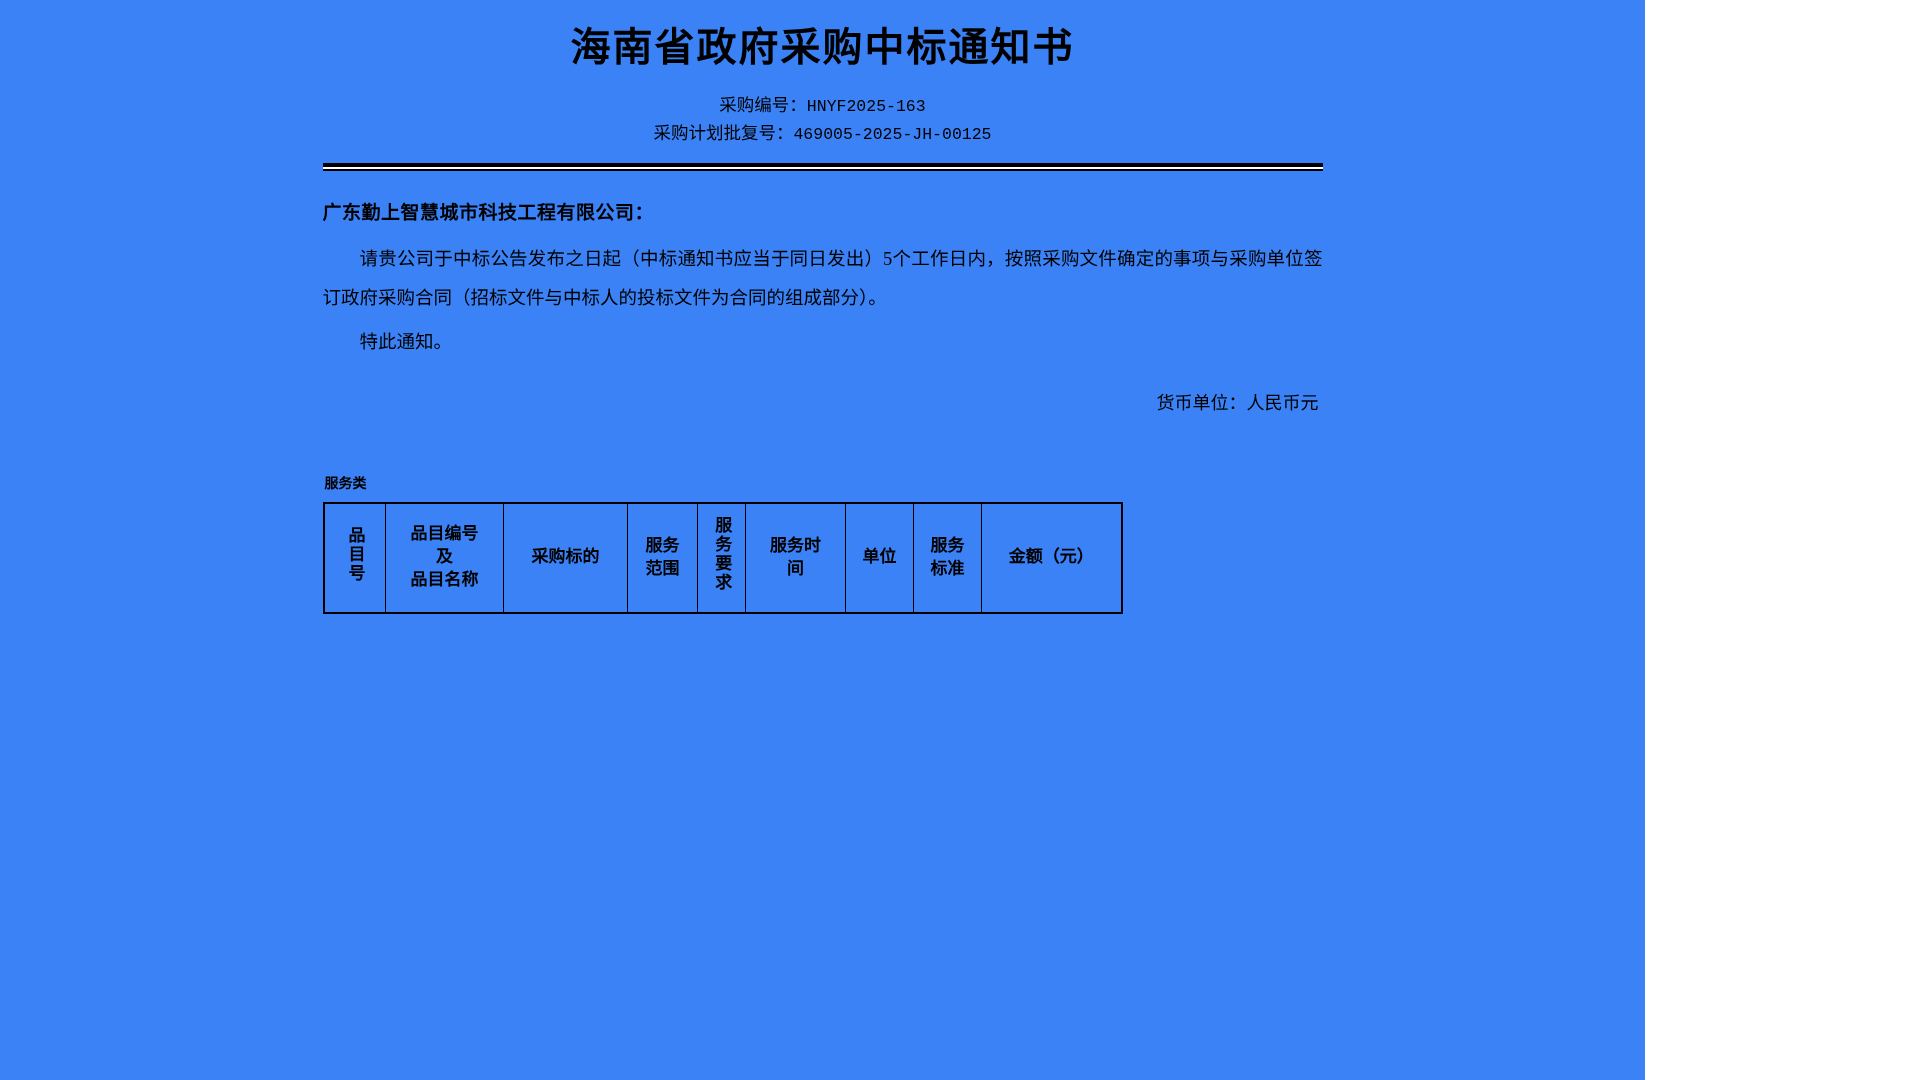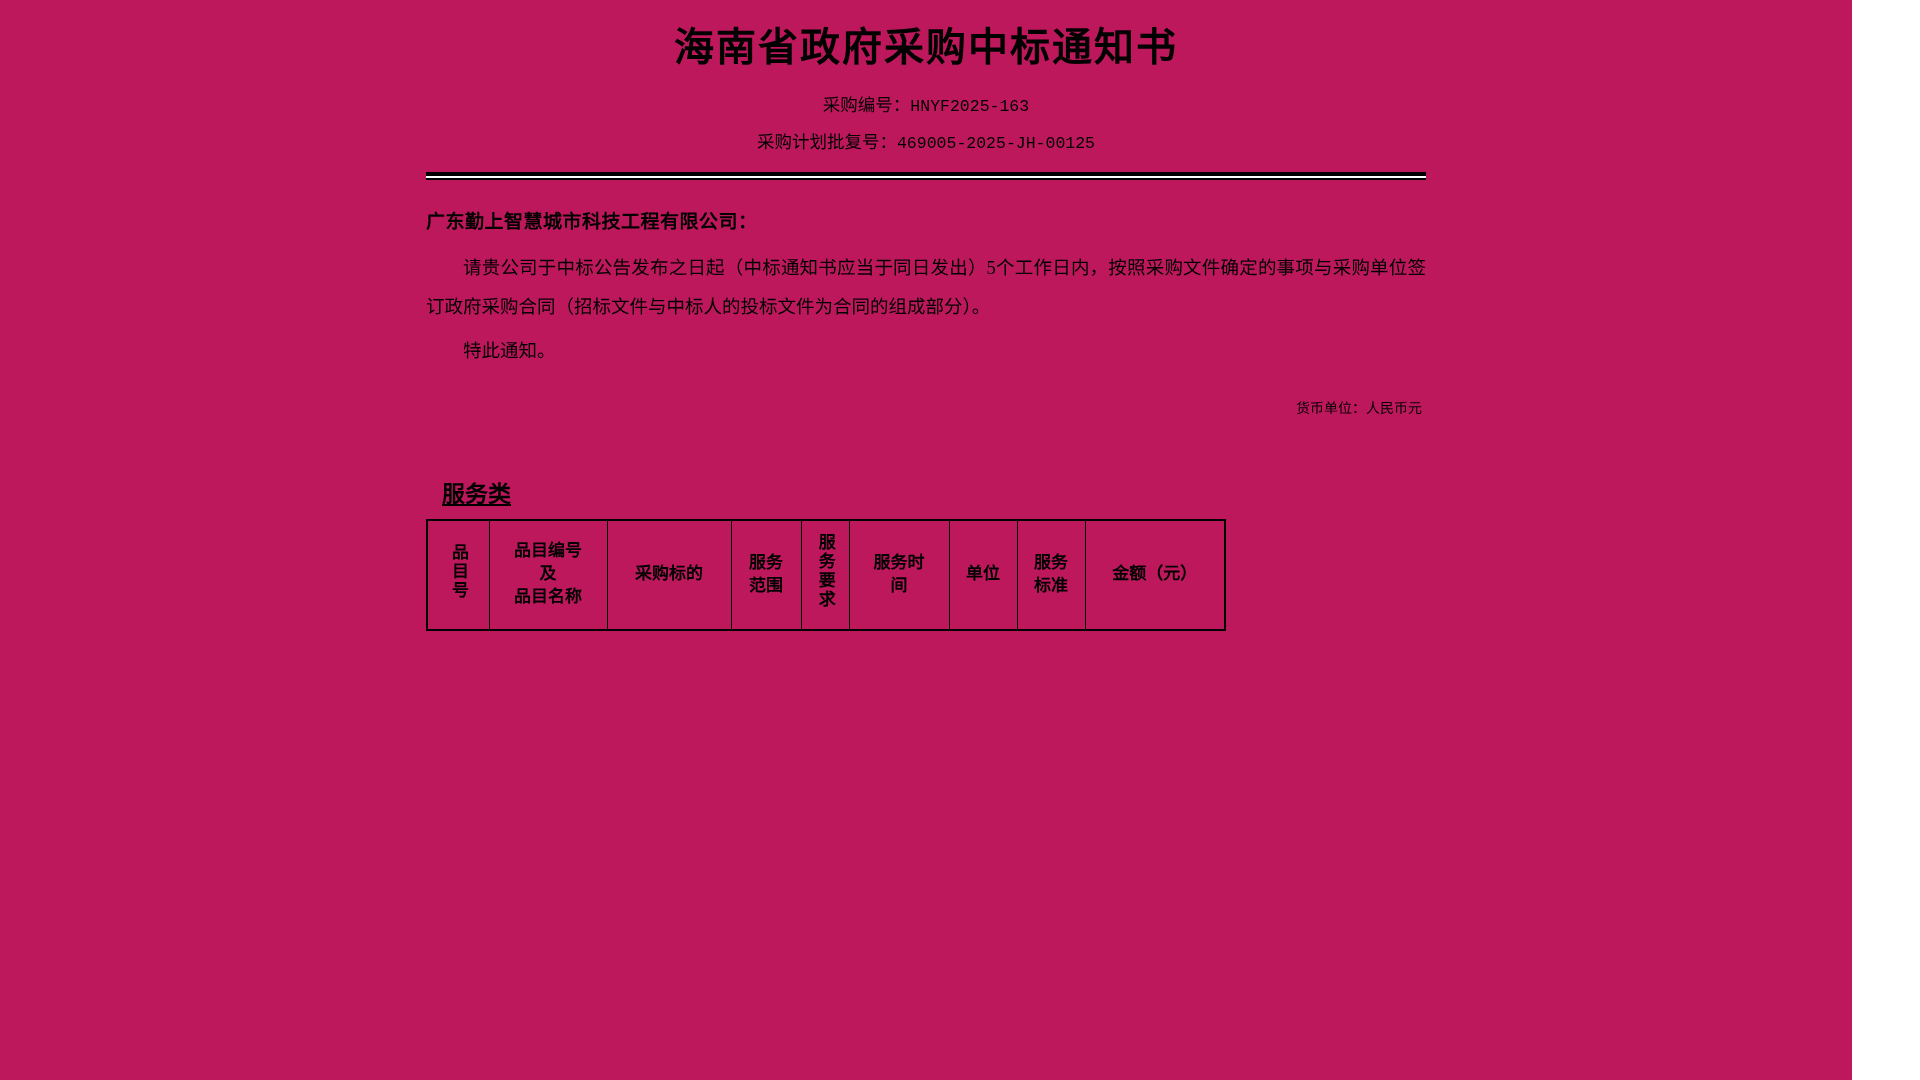--- a/index.html
+++ b/index.html
@@ -10,23 +10,23 @@
   }
   body {
     width: 1920px;
     height: 1080px;
     overflow: hidden;
     font-family: "Liberation Serif", "DejaVu Serif", serif;
     color: #000000;
   }
   .page {
     position: relative;
-    width: 1852px;
+    width: 1645px;
     height: 1080px;
-    background: #be185d;
+    background: #3b82f6;
   }
   .doc-body {
     width: 1000px;
     margin: 0 auto;
     padding-top: 8px;
   }
   .doc-title {
     text-align: center;
     font-size: 40px;
     font-weight: bold;
@@ -35,21 +35,21 @@
     margin: 10px 0 14px 0;
     font-family: "Liberation Serif", "DejaVu Serif", serif;
   }
   .meta-block {
     text-align: center;
     font-size: 17.5px;
     line-height: 1.55;
     font-family: "Liberation Serif", "DejaVu Serif", serif;
   }
   .meta-line {
-    margin: 9px;
+    margin: 0;
     padding: 0;
   }
   .mono {
     font-family: "Liberation Mono", "DejaVu Sans Mono", monospace;
     font-size: 16.5px;
     letter-spacing: 0px;
   }
   .rule-wrap {
     margin: 16px 0 26px 0;
   }
@@ -80,29 +80,28 @@
     text-indent: 2em;
   }
   .section-title {
     text-align: center;
     font-size: 18.5px;
     margin: 30px 0 0 0;
     letter-spacing: 1px;
   }
   .currency-note {
     text-align: right;
-    font-size: 14px;
+    font-size: 18px;
     margin: 26px 0 0 0;
     padding-right: 4px;
   }
   .category-label {
-    font-size: 23px;
-    font-weight: bold;
-    margin: 58px 0 10px 16px;
-    text-decoration: underline;
+    font-size: 14px;
+    font-weight: bold;
+    margin: 58px 0 10px 2px;
   }
   table.award-table {
     border-collapse: collapse;
     table-layout: fixed;
     margin: 0;
     border: 2px solid #000;
   }
   table.award-table th {
     border: 1.5px solid #000;
     font-weight: bold;

